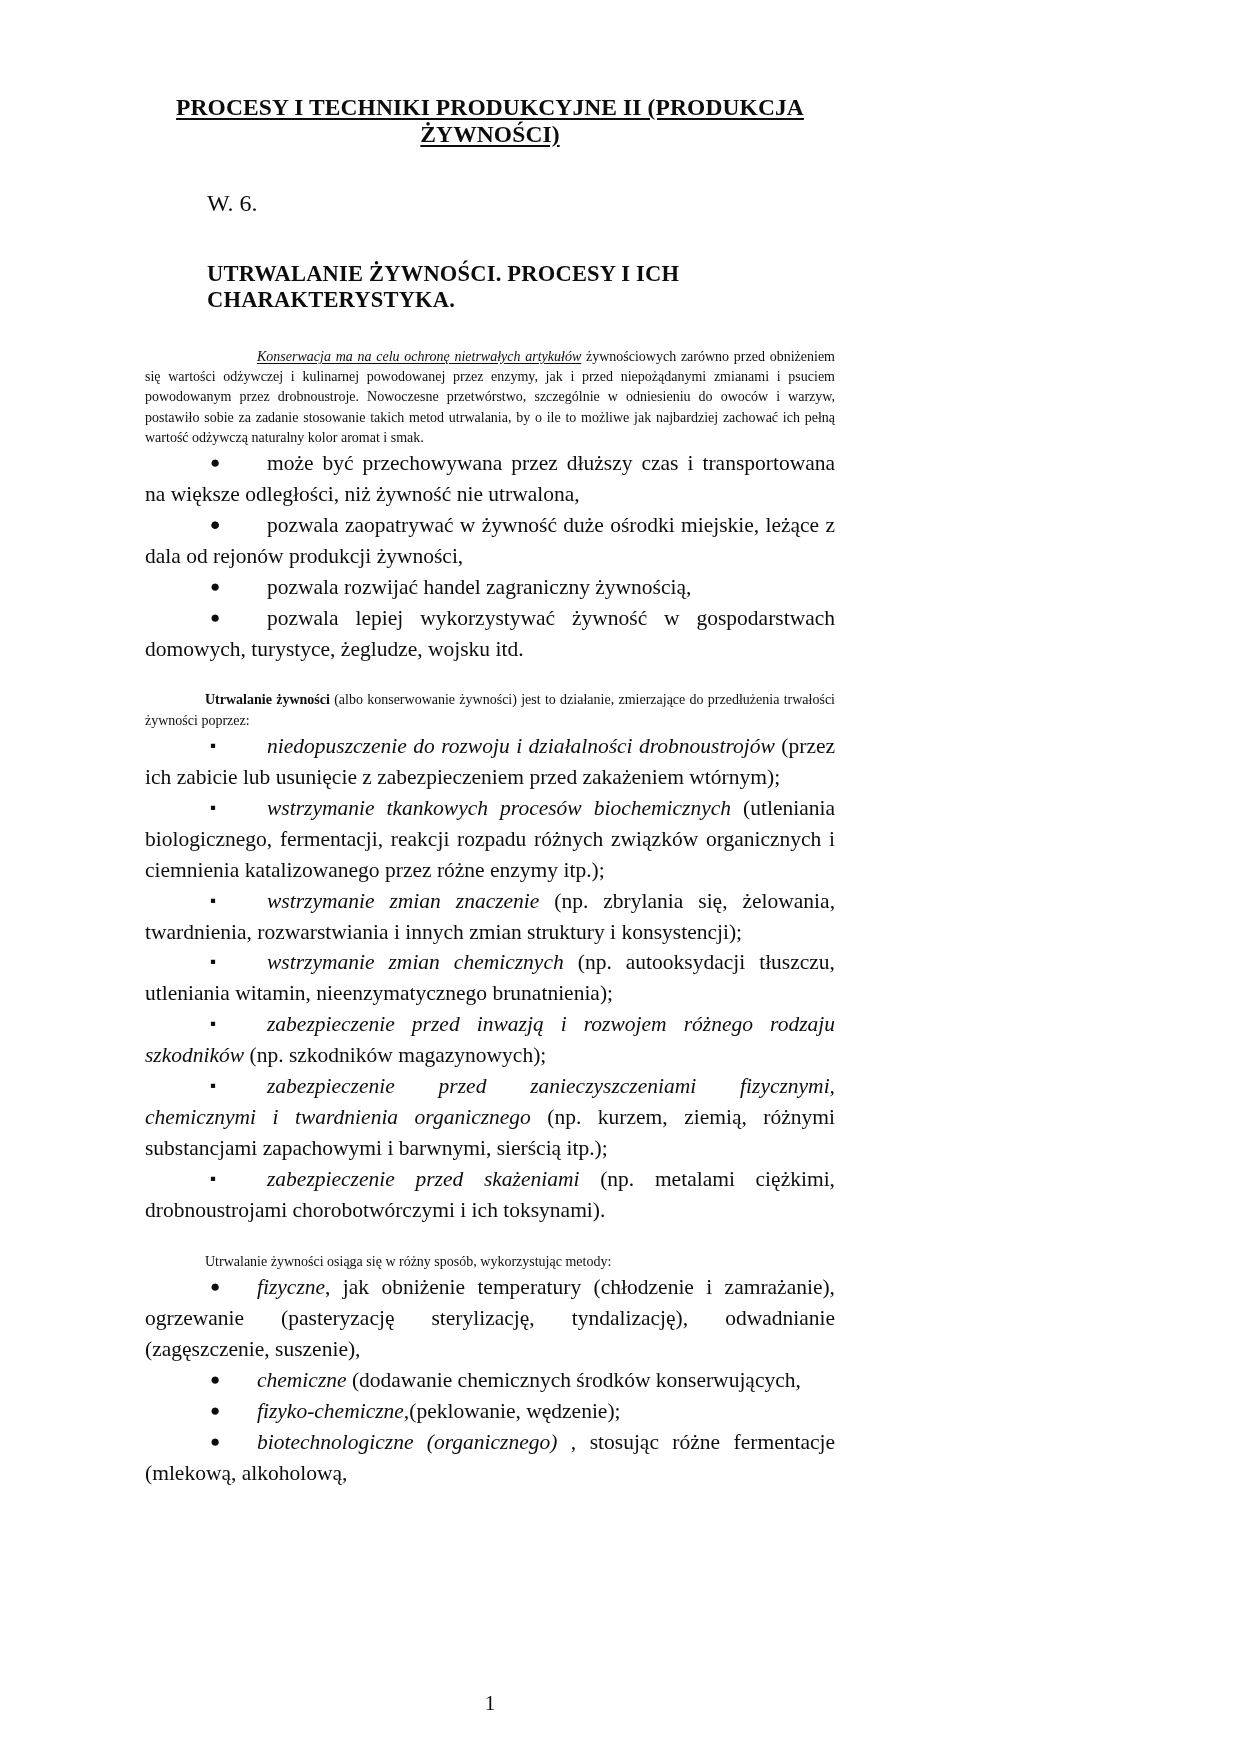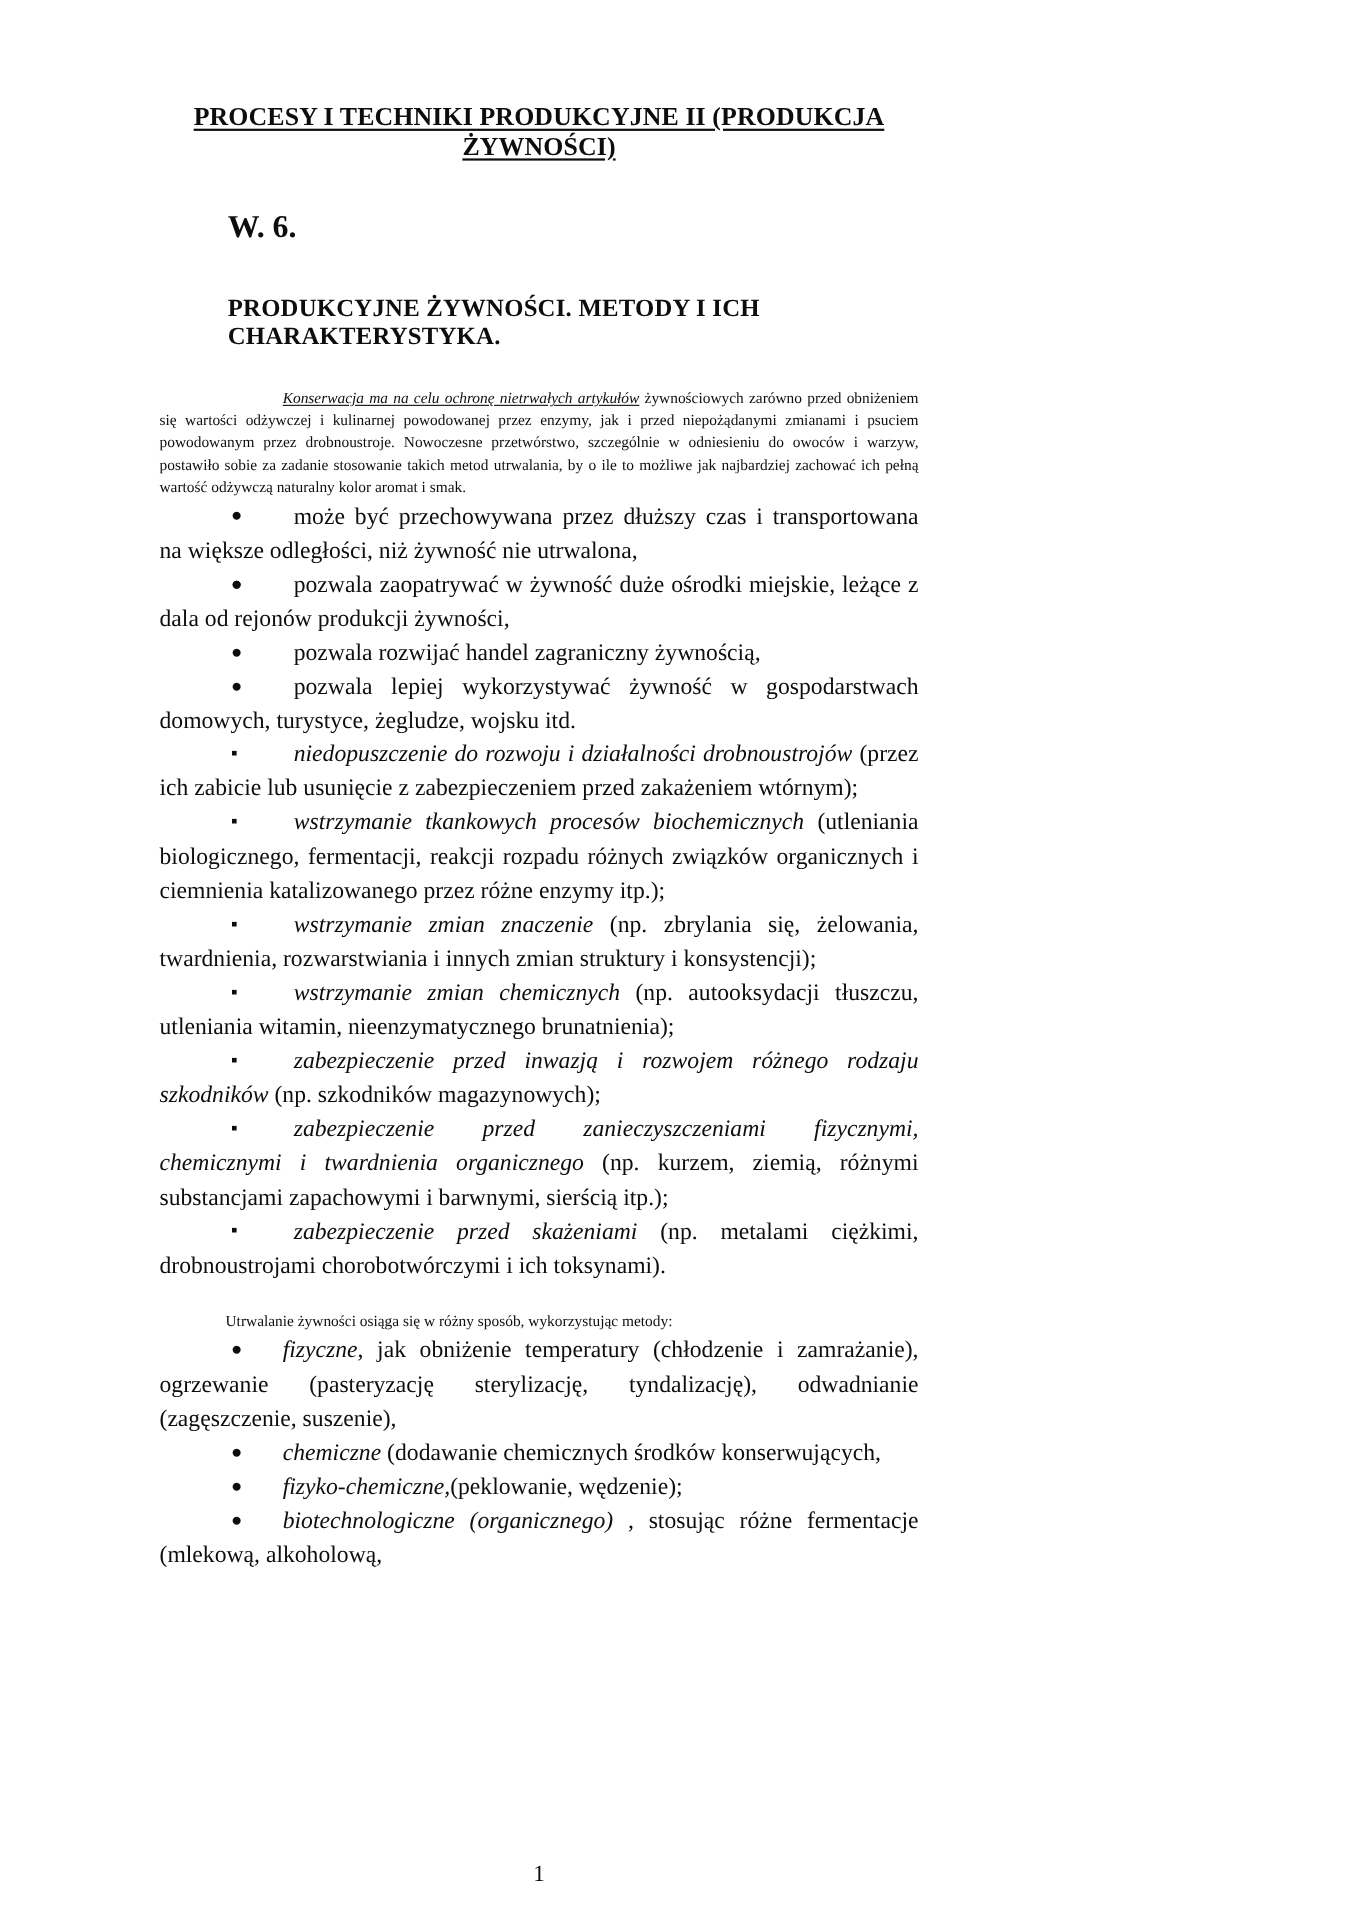--- a/index.html
+++ b/index.html
@@ -27,22 +27,22 @@
     text-align: center;
     font-weight: bold;
     font-size: 23.5px;
     letter-spacing: 0.1px;
     text-decoration: underline;
     text-underline-offset: 3px;
     margin: 0 0 42px 0;
     line-height: 1.15;
   }
   .lecture-no {
-    font-weight: bold;
-    font-size: 29px;
+    font-weight: normal;
+    font-size: 24px;
     margin: 0 0 44px 0;
     padding-left: 62px;
   }
   .section-title {
     font-weight: bold;
     font-size: 22.5px;
     margin: 0 0 34px 0;
     padding-left: 62px;
     letter-spacing: 0.2px;
   }
@@ -100,31 +100,32 @@
 </style>
 </head>
 <body>
 
 <div class="page">
 
   <h1 class="doc-title">PROCESY I TECHNIKI PRODUKCYJNE II (PRODUKCJA ŻYWNOŚCI)</h1>
 
   <div class="lecture-no">W. 6.</div>
 
-  <h2 class="section-title">PRODUKCYJNE ŻYWNOŚCI. METODY  I  ICH  CHARAKTERYSTYKA.</h2>
+  <h2 class="section-title">UTRWALANIE ŻYWNOŚCI. PROCESY  I  ICH  CHARAKTERYSTYKA.</h2>
 
   <p class="just indent"><span class="it ul">Konserwacja ma na celu ochronę nietrwałych artykułów</span><span> żywnościowych zarówno przed obniżeniem się wartości odżywczej i kulinarnej powodowanej przez enzymy, jak i przed niepożądanymi zmianami i psuciem powodowanym przez drobnoustroje. Nowoczesne przetwórstwo, szczególnie w odniesieniu do owoców i warzyw, postawiło sobie za zadanie stosowanie takich metod utrwalania, by o ile to możliwe jak najbardziej zachować ich pełną wartość odżywczą naturalny kolor aromat i smak.</span></p>
 
 
   <p class="bullet-item gap-sm"><span class="bullet">●</span><span>może być przechowywana przez dłuższy czas i transportowana na większe odległości, niż żywność nie utrwalona,</span></p>
   <p class="bullet-item"><span class="bullet">●</span></p>
   <p class="bullet-item"><span class="bullet">●</span><span>pozwala zaopatrywać w żywność duże ośrodki miejskie, leżące z dala od rejonów produkcji żywności,</span></p>
   <p class="bullet-item"><span class="bullet">●</span><span>pozwala rozwijać handel zagraniczny żywnością,</span></p>
   <p class="bullet-item"><span class="bullet">●</span><span>pozwala lepiej wykorzystywać żywność w gospodarstwach domowych, turystyce, żegludze, wojsku itd.</span></p>
 
+  <p class="just indent-sm gap-md"><span class="bd">Utrwalanie żywności</span><span> (albo konserwowanie żywności) jest to działanie, zmierzające do przedłużenia trwałości żywności poprzez:</span></p>
 
   <p class="bullet-item gap-sm"><span class="bullet">▪</span><span class="it">niedopuszczenie do rozwoju i działalności drobnoustrojów</span><span> (przez ich zabicie lub usunięcie z zabezpieczeniem przed zakażeniem wtórnym);</span></p>
   <p class="bullet-item"><span class="bullet">▪</span><span class="it">wstrzymanie tkankowych procesów biochemicznych</span><span> (utleniania biologicznego, fermentacji, reakcji rozpadu różnych związków organicznych i ciemnienia katalizowanego przez różne enzymy itp.);</span></p>
   <p class="bullet-item"><span class="bullet">▪</span><span class="it"> wstrzymanie zmian znaczenie</span><span> (np. zbrylania się, żelowania, twardnienia, rozwarstwiania i innych zmian struktury i konsystencji);</span></p>
   <p class="bullet-item"><span class="bullet">▪</span><span class="it">wstrzymanie zmian chemicznych</span><span> (np. autooksydacji tłuszczu, utleniania witamin, nieenzymatycznego brunatnienia);</span></p>
   <p class="bullet-item"><span class="bullet">▪</span><span class="it">zabezpieczenie przed inwazją i rozwojem różnego rodzaju szkodników</span><span> (np. szkodników magazynowych);</span></p>
   <p class="bullet-item"><span class="bullet">▪</span><span class="it">zabezpieczenie przed zanieczyszczeniami fizycznymi, chemicznymi i twardnienia organicznego</span><span> (np. kurzem, ziemią, różnymi substancjami zapachowymi i barwnymi, sierścią itp.);</span></p>
   <p class="bullet-item"><span class="bullet">▪</span><span class="it">zabezpieczenie przed skażeniami</span><span> (np. metalami ciężkimi, drobnoustrojami chorobotwórczymi i ich toksynami).</span></p>
 
   <p class="indent-sm gap-md">Utrwalanie żywności osiąga się w różny sposób, wykorzystując metody:</p>

